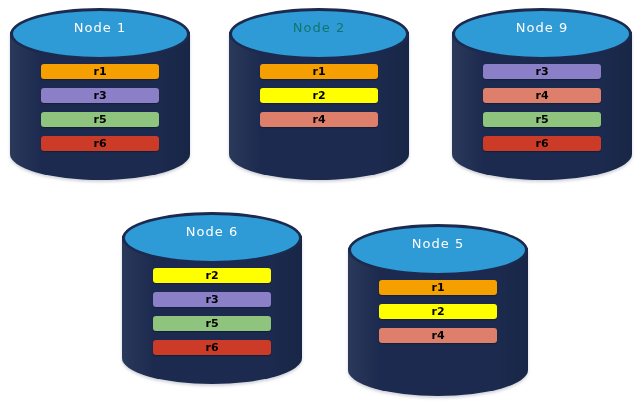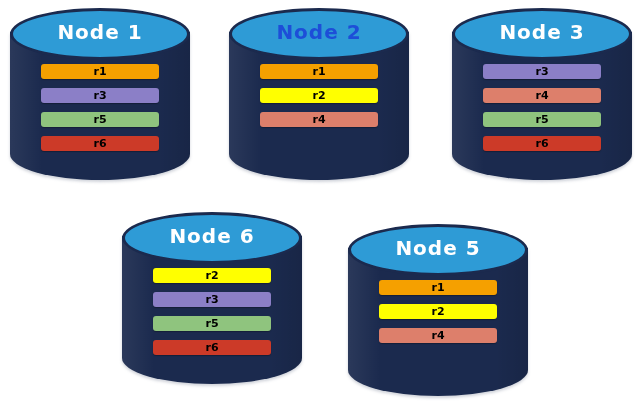--- a/index.html
+++ b/index.html
@@ -69,22 +69,22 @@
     box-sizing: content-box;
   }
 
   .node .title {
     position: absolute;
     left: 0;
     top: 12px;
     width: 180px;
     text-align: center;
     color: #ffffff;
-    font-size: 20px;
-    font-weight: bold;
+    font-size: 13px;
+    font-weight: normal;
     letter-spacing: 1px;
     z-index: 4;
     white-space: nowrap;
   }
 
   
   .bars {
     position: absolute;
     left: 31px;
     top: 56px;
@@ -117,31 +117,31 @@
       <div class="bars">
         <div class="bar" style="background: rgb(245, 160, 0);">r1</div>
         <div class="bar" style="background: rgb(139, 127, 199);">r3</div>
         <div class="bar" style="background: rgb(143, 196, 126);">r5</div>
         <div class="bar" style="background: rgb(204, 58, 40);">r6</div>
       </div>
     </div>
     <div class="node" style="left: 229px; top: 8px;">
       <div class="body" style="background: rgb(27, 42, 78);"></div>
       <div class="lid" style="background: rgb(46, 155, 214); border-color: rgb(27, 42, 78);"></div>
-      <div class="title" style="color: #1d4ed8;">Node  2</div>
+      <div class="title" style="color: #0f766e;">Node  2</div>
       <div class="bars">
         <div class="bar" style="background: rgb(245, 160, 0);">r1</div>
         <div class="bar" style="background: rgb(255, 255, 0);">r2</div>
         <div class="bar" style="background: rgb(221, 127, 107);">r4</div>
       </div>
     </div>
     <div class="node" style="left: 452px; top: 8px;">
       <div class="body" style="background: rgb(27, 42, 78);"></div>
       <div class="lid" style="background: rgb(46, 155, 214); border-color: rgb(27, 42, 78);"></div>
-      <div class="title" style="color: rgb(255, 255, 255);">Node  3</div>
+      <div class="title" style="color: rgb(255, 255, 255);">Node  9</div>
       <div class="bars">
         <div class="bar" style="background: rgb(139, 127, 199);">r3</div>
         <div class="bar" style="background: rgb(221, 127, 107);">r4</div>
         <div class="bar" style="background: rgb(143, 196, 126);">r5</div>
         <div class="bar" style="background: rgb(204, 58, 40);">r6</div>
       </div>
     </div>
     <div class="node" style="left: 122px; top: 212px;">
       <div class="body" style="background: rgb(27, 42, 78);"></div>
       <div class="lid" style="background: rgb(46, 155, 214); border-color: rgb(27, 42, 78);"></div>

